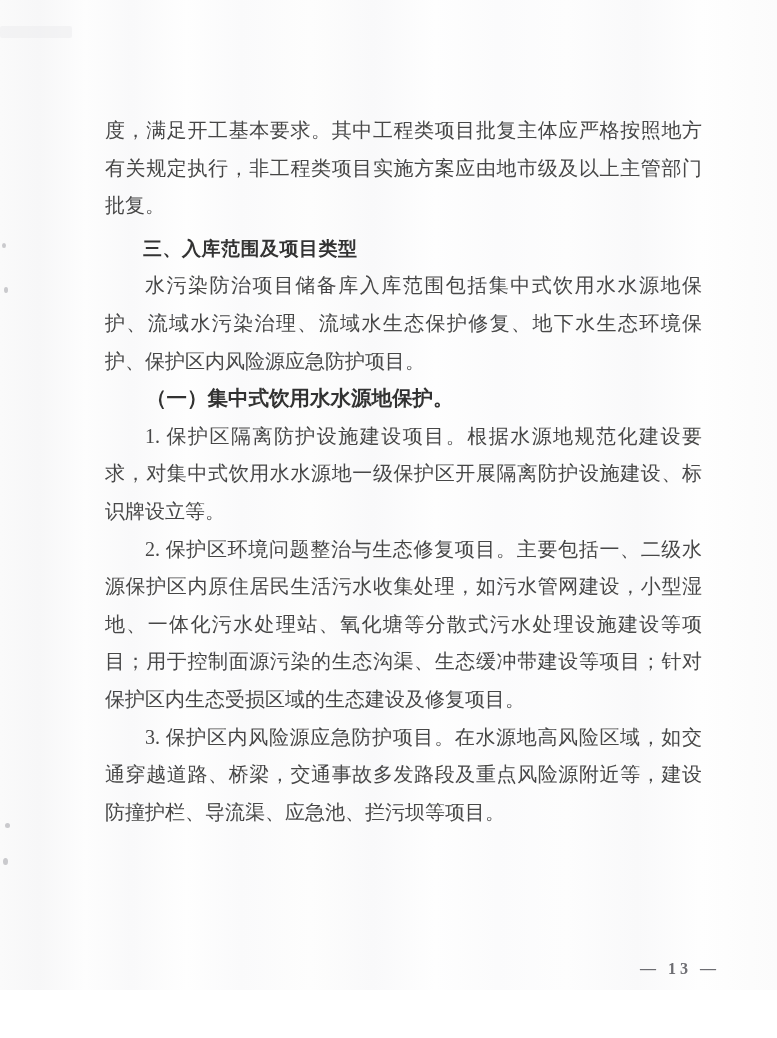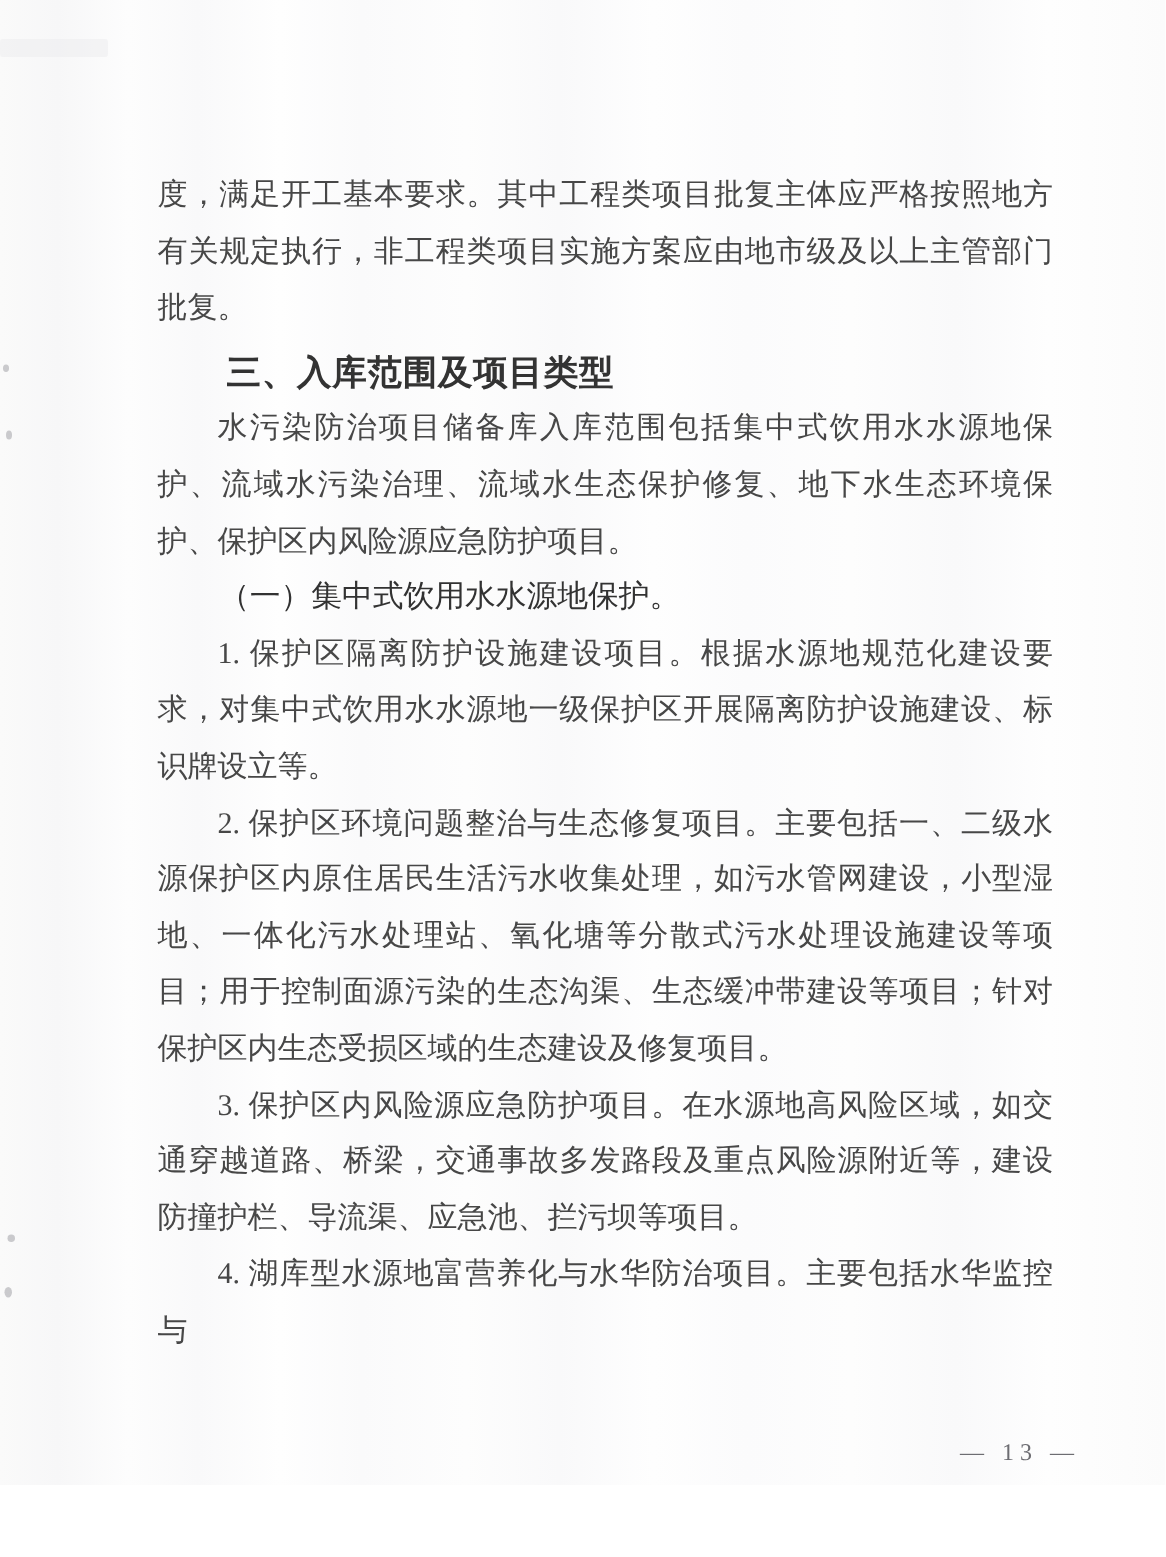--- a/index.html
+++ b/index.html
@@ -57,38 +57,39 @@
   }
   .para.no-indent {
     text-indent: 0;
   }
   .heading-section {
     margin: 5px 0 0 0;
     text-indent: 2em;
     font-weight: bold;
     color: #333333;
     font-family: "Liberation Sans", "DejaVu Sans", sans-serif;
-    font-size: 23px;
+    font-size: 19px;
     letter-spacing: .5px;
   }
   .heading-sub {
     margin: 0;
     text-indent: 2em;
-    font-weight: normal;
+    font-weight: bold;
     color: #323232;
     font-size: 20.5px;
   }
   #page-number {
     position: absolute;
     right: 57px;
     bottom: 12px;
     color: #6d6d72;
     font-size: 16px;
     letter-spacing: 4px;
     font-family: "Liberation Serif", "DejaVu Serif", serif;
+    font-weight: bold;
   }
 </style>
 </head>
 <body>
 
 <div id="page">
 
   <div class="smudge-top"></div>
   <div class="speck s1"></div>
   <div class="speck s2"></div>
@@ -104,17 +105,16 @@
 
     <p class="heading-sub">（一）集中式饮用水水源地保护。</p>
 
 
     <p class="para">1. 保护区隔离防护设施建设项目。根据水源地规范化建设要求，对集中式饮用水水源地一级保护区开展隔离防护设施建设、标识牌设立等。</p>
 
     <p class="para">2. 保护区环境问题整治与生态修复项目。主要包括一、二级水源保护区内原住居民生活污水收集处理，如污水管网建设，小型湿地、一体化污水处理站、氧化塘等分散式污水处理设施建设等项目；用于控制面源污染的生态沟渠、生态缓冲带建设等项目；针对保护区内生态受损区域的生态建设及修复项目。</p>
 
     <p class="para">3. 保护区内风险源应急防护项目。在水源地高风险区域，如交通穿越道路、桥梁，交通事故多发路段及重点风险源附近等，建设防撞护栏、导流渠、应急池、拦污坝等项目。</p>
 
-    <p class="para">4. 湖库型水源地富营养化与水华防治项目。主要包括水华监控与</p>
   </div>
 
   <div id="page-number">— 13 —</div>
 </div>
 
 </body></html>

